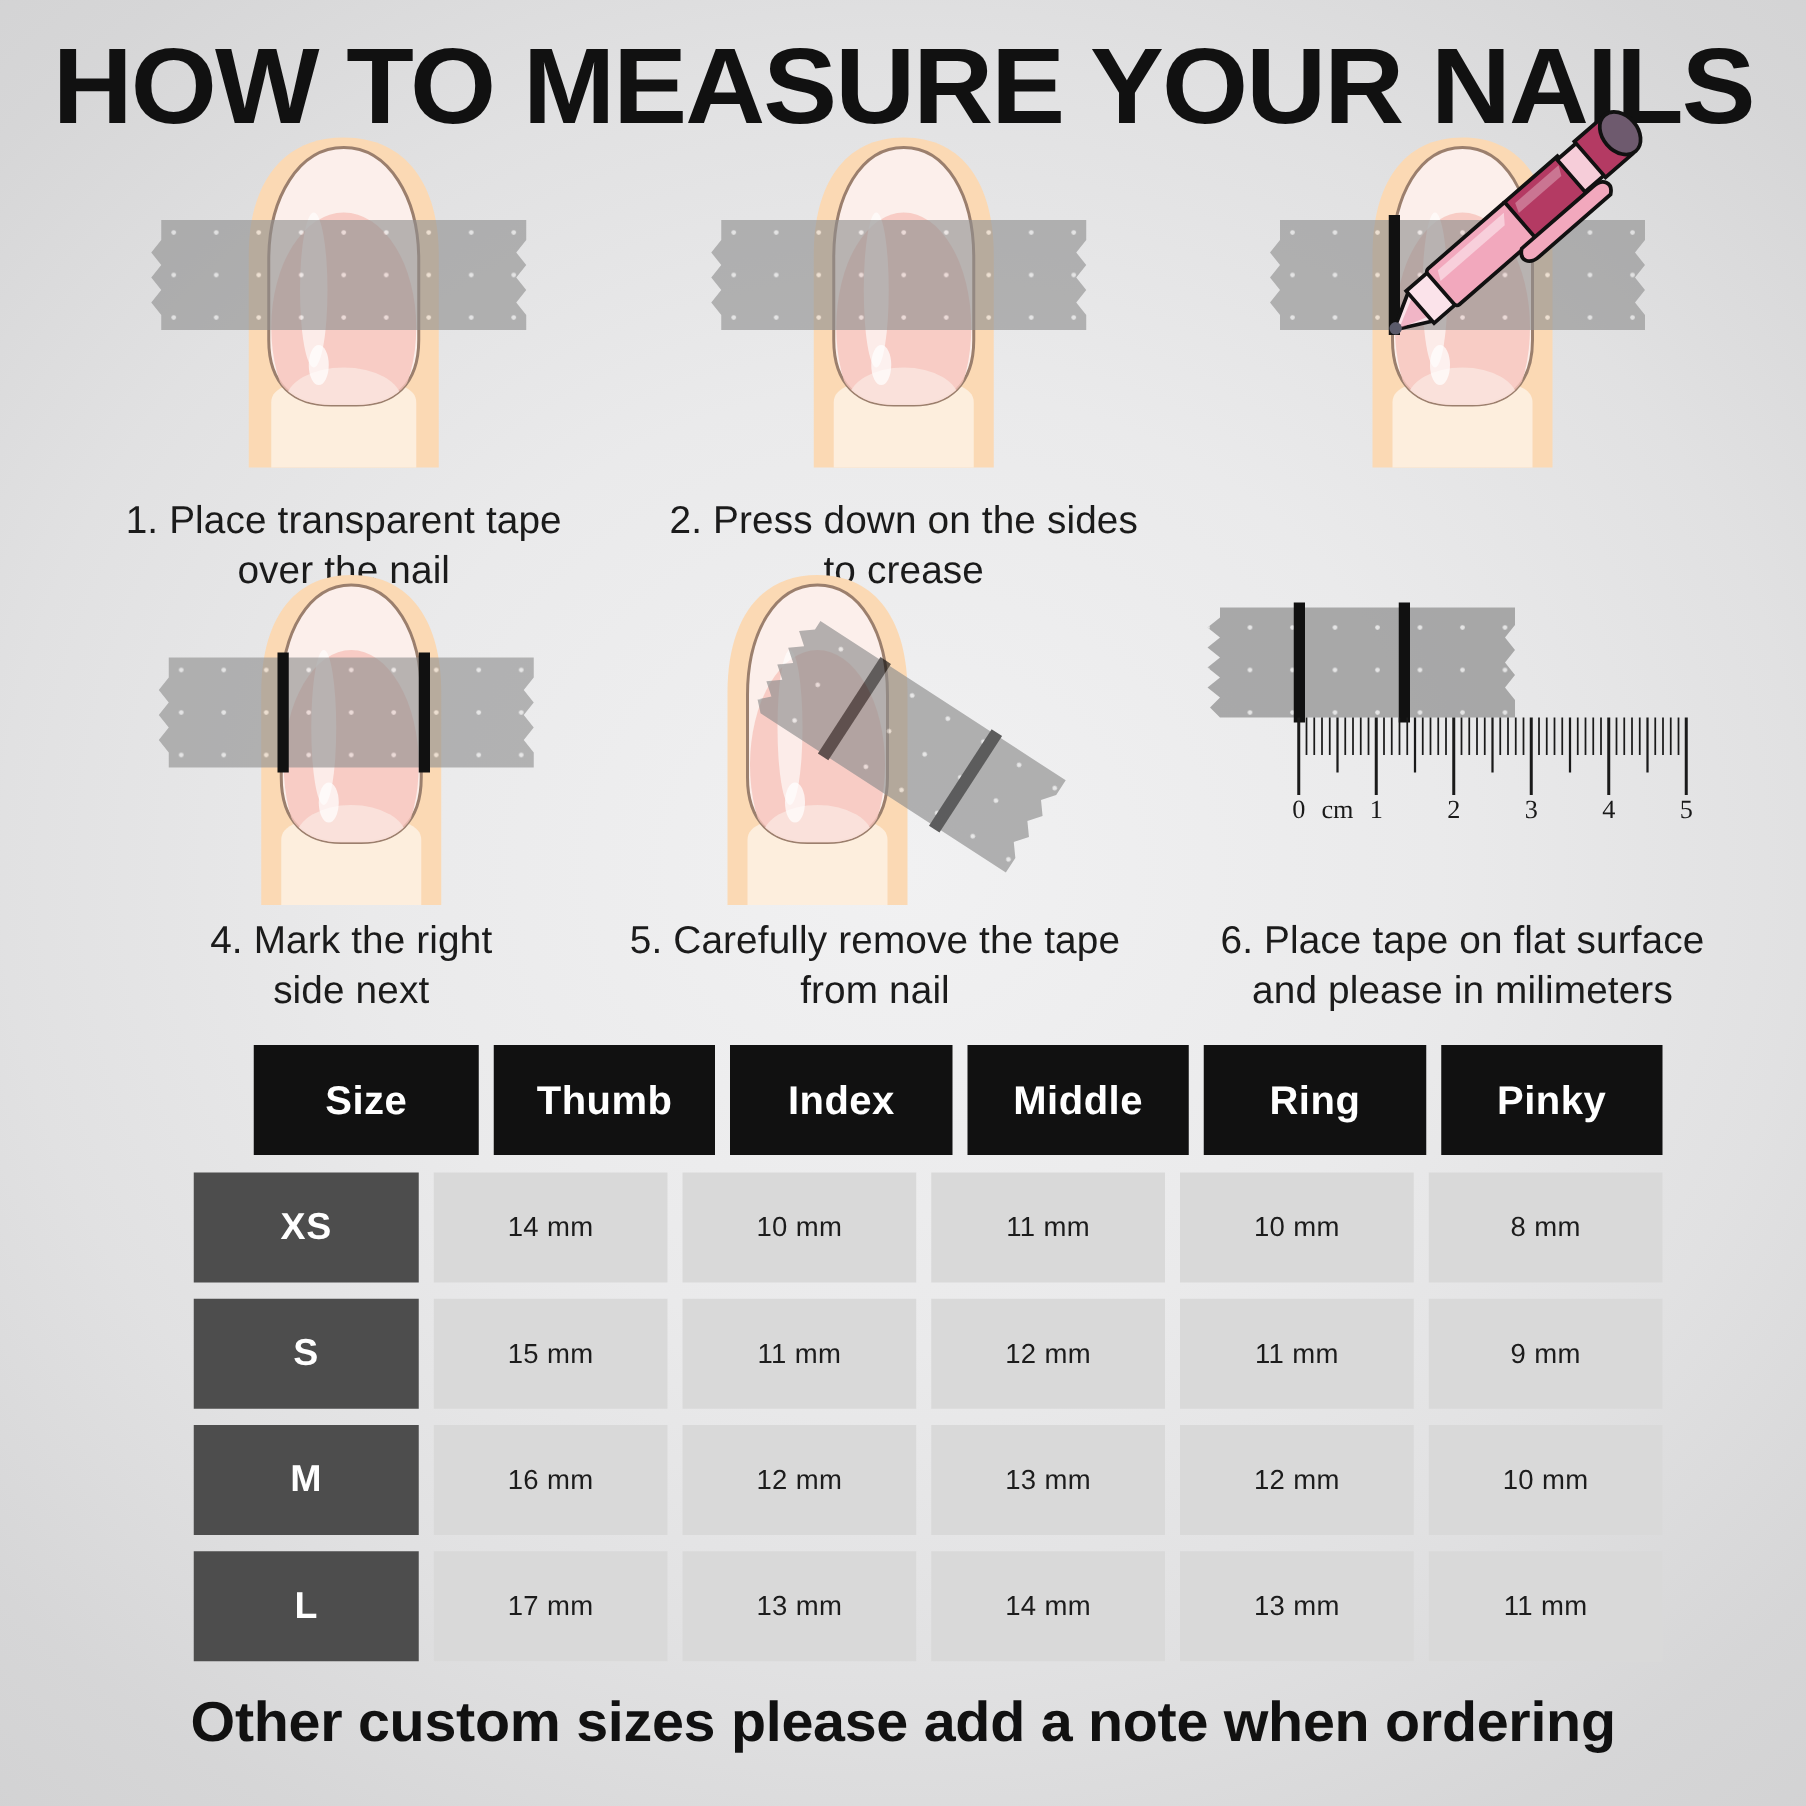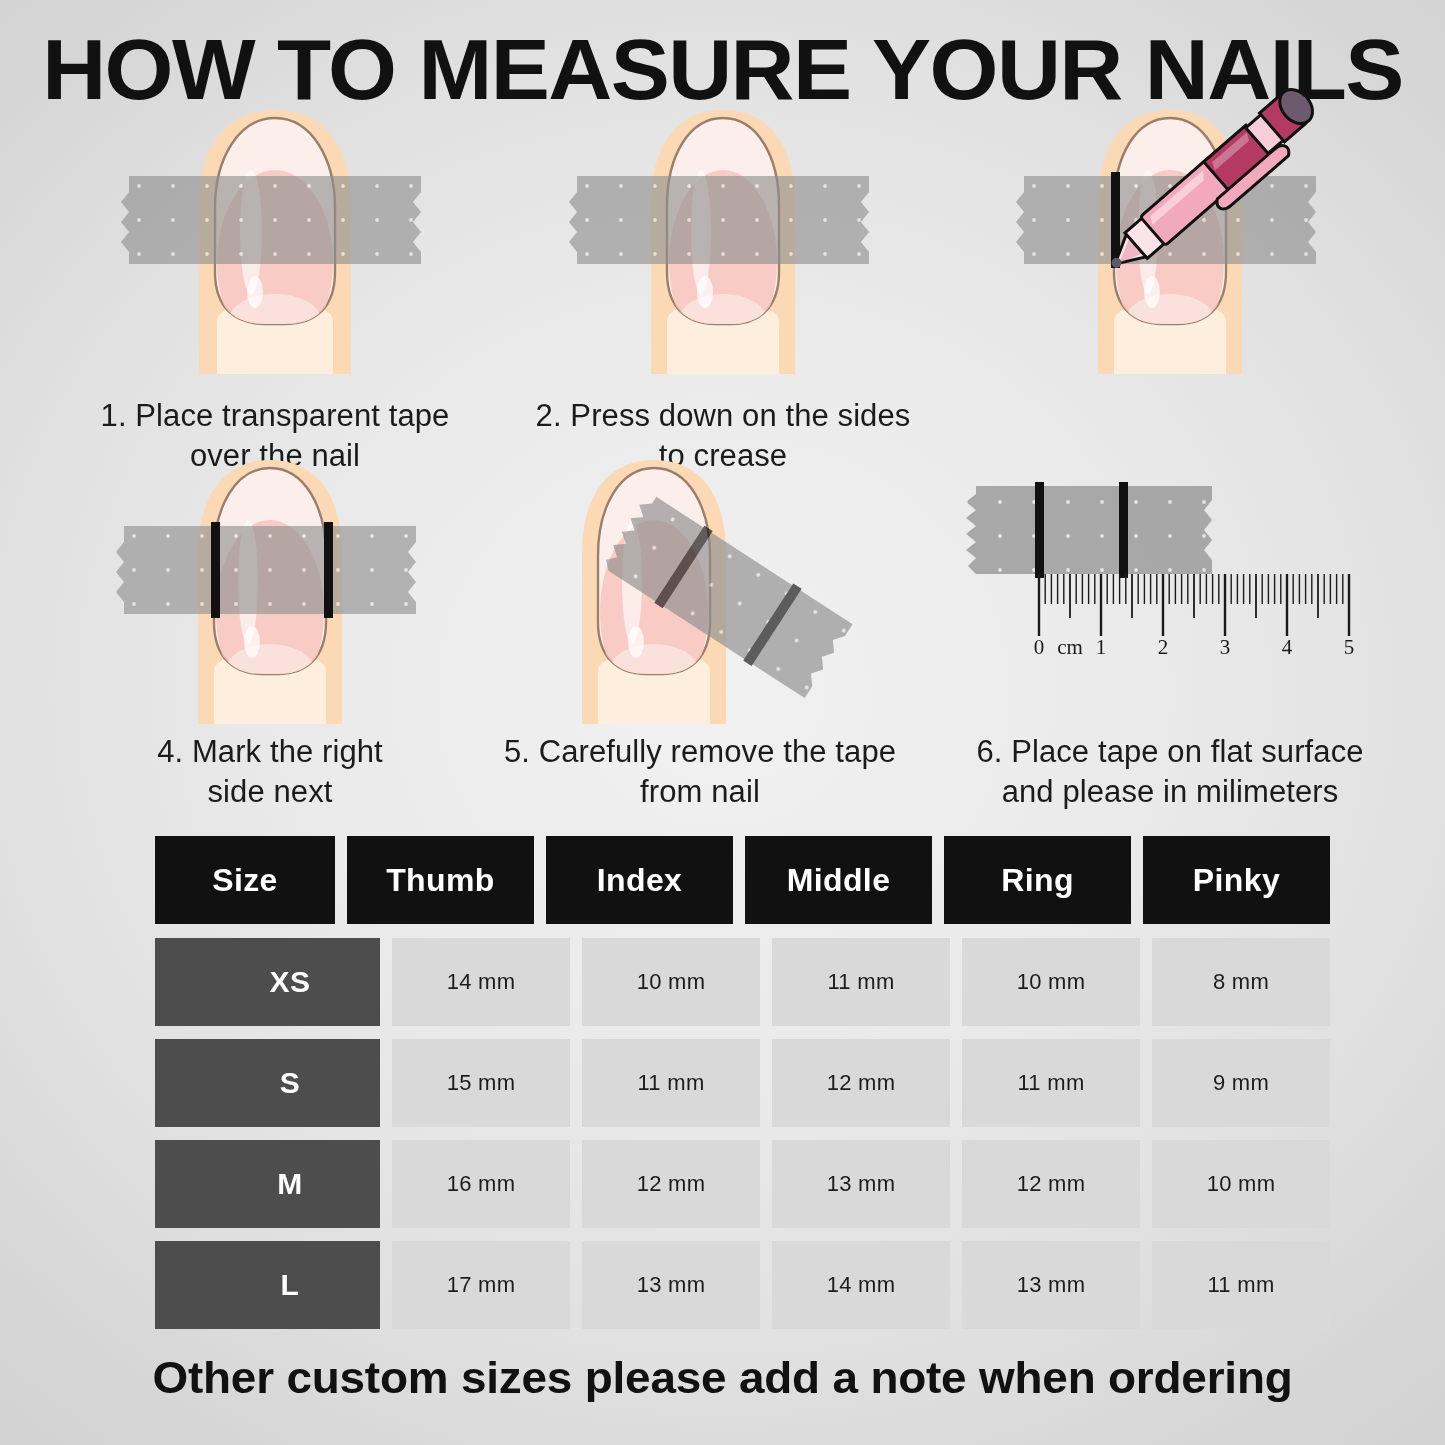--- a/index.html
+++ b/index.html
@@ -26,21 +26,21 @@
   .art{position:relative;width:420px;height:262px;}
   .cap{
     text-align:center;font-size:31px;line-height:1.30;color:#1b1b1b;
     font-family:"Liberation Sans Narrow","Liberation Sans",sans-serif;
     letter-spacing:.1px;
   }
 
   .s1{left:65px;top:0px;}
   .s2{left:513px;top:0px;}
   .s3{left:960px;top:0px;}
-  .s4{left:60px;top:350px;}
+  .s4{left:71px;top:350px;}
   .s5{left:490px;top:350px;}
   .s6{left:960px;top:350px;}
   .s1 .cap,.s2 .cap,.s3 .cap{margin-top:22px;}
   .s4 .cap,.s5 .cap,.s6 .cap{margin-top:8px;}
 
   .art svg{display:block;width:420px;height:262px;overflow:visible;}
 
   
   .table{position:absolute;left:155px;top:836px;width:1175px;}
   .trow{display:flex;gap:12px;margin-bottom:13px;}
@@ -49,23 +49,23 @@
     font-size:22px;color:#1c1c1c;background:#d9d9d9;
     font-family:"Liberation Sans Narrow","Liberation Sans",sans-serif;
     letter-spacing:.3px;
   }
   .c-size{width:180px;flex:0 0 180px;}
   .c-dat{flex:1 1 0;}
   .hrow .cell{
     background:#111;color:#fff;font-weight:bold;font-size:32px;letter-spacing:.4px;
   }
   .srow .c-size{
-    background:#4d4d4d;color:#fff;font-weight:bold;font-size:30px;letter-spacing:.6px;padding-left:45px;
-  }
-  .hrow{margin-bottom:14px;}
+    background:#4d4d4d;color:#fff;font-weight:bold;font-size:30px;letter-spacing:.6px;
+  }
+  .hrow{margin-bottom:14px;margin-left:48px;}
 
   
   .footer{
     position:absolute;left:0;top:1352px;width:1445px;text-align:center;
     font-family:"Liberation Sans Narrow","Liberation Sans",sans-serif;
     font-weight:bold;font-size:45px;color:#111;letter-spacing:-.2px;
     transform:scaleX(1.02);
   }
 </style>
 </head>

